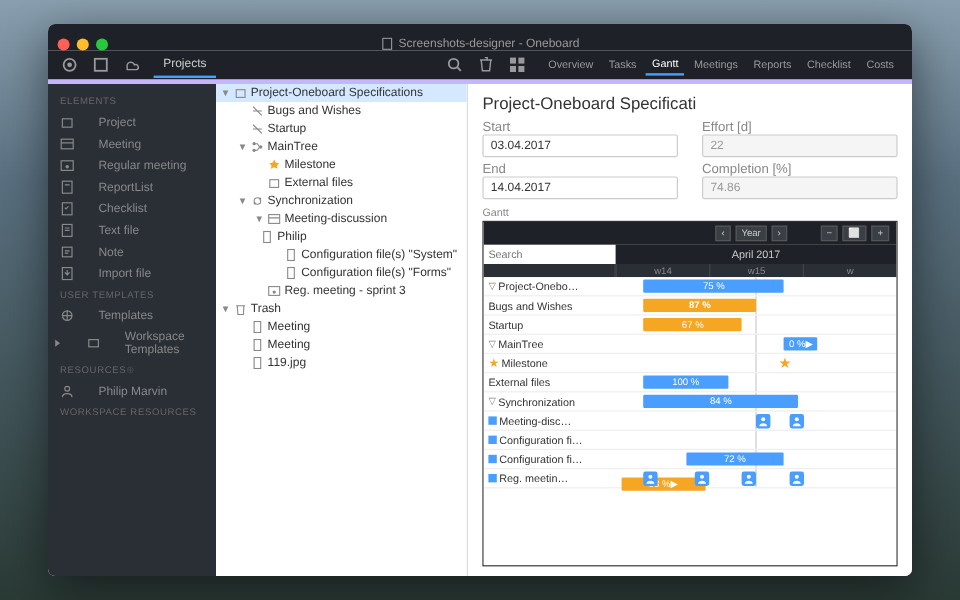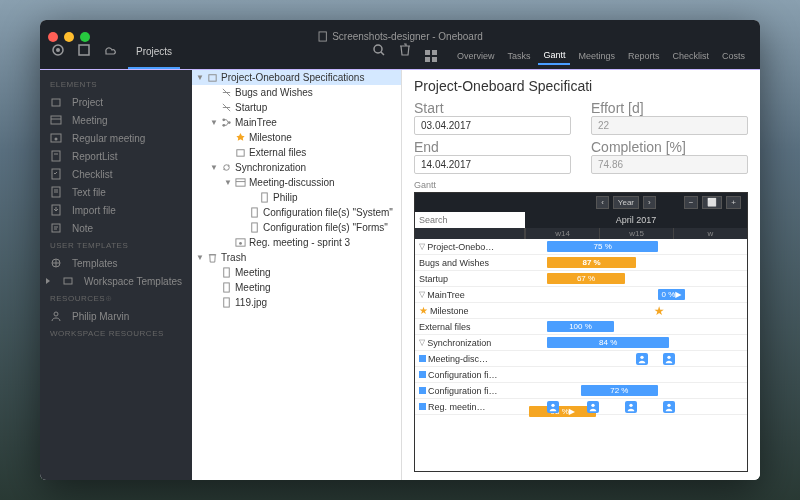--- a/index.html
+++ b/index.html
@@ -3,43 +3,43 @@
 <meta charset="utf-8">
 <style>
 *{margin:0;padding:0;box-sizing:border-box;font-family:-apple-system,Helvetica,Arial,sans-serif}
 body{background:linear-gradient(180deg,#8aa0b0 0%,#5a7080 30%,#2a3a35 100%);display:flex;align-items:center;justify-content:center;height:500px;overflow:hidden}
 .window{width:720px;height:460px;background:#fff;border-radius:6px;overflow:hidden;box-shadow:0 10px 40px rgba(0,0,0,.5);display:flex;flex-direction:column}
 .titlebar{height:22px;background:#1e2228;display:flex;align-items:flex-end;padding:0 8px;position:relative}
 .traffic{display:flex;gap:6px}
 .dot{width:10px;height:10px;border-radius:50%}
 .r{background:#ff5f56}.y{background:#ffbd2e}.g{background:#27c93f}
 .title{position:absolute;left:50%;transform:translateX(-50%);color:#999;font-size:10px;display:flex;align-items:center;gap:4px}
-.toolbar{height:28px;background:#1e2228;display:flex;padding:0 10px;border-bottom:1px solid #c4b5fd}
+.toolbar{height:28px;background:#1e2228;display:flex;align-items:center;padding:0 10px;border-bottom:4px solid #c4b5fd}
 .tb-ico{width:16px;height:16px;margin-right:10px;opacity:.7}
 .tb-label{color:#ccc;font-size:10px;padding:4px 8px;border-bottom:2px solid #4a9eff;margin-right:auto}
 .tb-right{display:flex;gap:3px;align-items:center}
 .tb-tab{color:#999;font-size:9px;padding:3px 5px;cursor:pointer}
 .tb-tab.active{color:#fff;border-bottom:2px solid #4a9eff}
 .body{display:flex;flex:1;overflow:hidden}
-.sidebar{width:152px;background:#2a2e35;color:#888;font-size:10px;padding:6px 0;overflow-y:auto}
+.sidebar{width:140px;background:#2a2e35;color:#888;font-size:10px;padding:6px 0;overflow-y:auto}
 .sb-head{color:#666;font-size:8px;padding:4px 10px;letter-spacing:.5px}
-.sb-item{display:flex;align-items:center;padding:3px 10px;gap:10px;cursor:pointer}
+.sb-item{display:flex;align-items:center;padding:3px 10px;gap:20px;cursor:pointer}
 .sb-ico{width:12px;height:12px;flex-shrink:0}
 .plus{margin-left:auto;opacity:.5}
 .sb-item.ex{padding-left:6px}
 .chev{width:0;height:0;border-left:4px solid #888;border-top:3px solid transparent;border-bottom:3px solid transparent;margin-right:2px}
 .tree{width:210px;background:#fff;border-right:1px solid #ddd;overflow-y:auto;font-size:10px;color:#333}
 .tree-item{display:flex;align-items:center;padding:2px 4px;gap:3px;cursor:pointer}
 .tree-item.sel{background:#d4e8ff}
 .tchev{width:8px;text-align:center;color:#888;font-size:8px}
 .tico{width:11px;height:11px;flex-shrink:0}
 .main{flex:1;background:#fff;padding:8px 12px;overflow:hidden;display:flex;flex-direction:column}
 .mtitle{font-size:14px;color:#333;margin-bottom:6px}
 .fields{display:grid;grid-template-columns:1fr 1fr;gap:4px 20px;font-size:10px}
-.flabel{color:#888;font-size:14px}
+.flabel{color:#888;font-size:11px}
 .finput{border:1px solid #ccc;padding:3px 6px;border-radius:2px;color:#333;background:#fff}
 .finput.ro{background:#f5f5f5;color:#999}
 .glabel{color:#888;font-size:9px;margin-top:6px;margin-bottom:2px}
 .gantt{flex:1;border:1px solid #333;display:flex;flex-direction:column;overflow:hidden;font-size:9px}
 .ghead{background:#1e2228;color:#ccc;display:flex;align-items:center;padding:3px 6px;gap:4px}
 .gbtn{background:#3a3e45;color:#ccc;border:1px solid #555;padding:1px 4px;font-size:8px;cursor:pointer}
 .ghead .sp{flex:1}
 .grow2{display:flex;background:#1e2228;color:#ccc}
 .gsearch{width:110px;background:#fff;color:#333;padding:2px 4px;font-size:9px;border:none}
 .gmonth{flex:1;text-align:center;padding:3px}
@@ -152,31 +152,31 @@
         <div class="sb-item">
           <svg class="sb-ico" viewBox="0 0 12 12">
             <rect x="2" y="1" width="8" height="10" fill="none" stroke="#888"></rect>
             <line x1="4" y1="4" x2="8" y2="4" stroke="#888"></line>
             <line x1="4" y1="6" x2="8" y2="6" stroke="#888"></line>
           </svg>
           <span>Text file</span>
         </div>
         <div class="sb-item">
           <svg class="sb-ico" viewBox="0 0 12 12">
+            <rect x="2" y="2" width="8" height="8" fill="none" stroke="#888"></rect>
+            <path d="M4 5h4M4 7h3" stroke="#888"></path>
+          </svg>
+          <span>Note</span>
+        </div>
+        <div class="sb-item">
+          <svg class="sb-ico" viewBox="0 0 12 12">
             <rect x="2" y="1" width="8" height="10" fill="none" stroke="#888"></rect>
             <path d="M6 3v4m-2-2l2 2 2-2" stroke="#888" fill="none"></path>
           </svg>
           <span>Import file</span>
-        </div>
-        <div class="sb-item">
-          <svg class="sb-ico" viewBox="0 0 12 12">
-            <rect x="2" y="2" width="8" height="8" fill="none" stroke="#888"></rect>
-            <path d="M4 5h4M4 7h3" stroke="#888"></path>
-          </svg>
-          <span>Note</span>
         </div>
         <div class="sb-head">USER TEMPLATES</div>
         <div class="sb-item">
           <svg class="sb-ico" viewBox="0 0 12 12">
             <circle cx="6" cy="6" r="4" fill="none" stroke="#888"></circle>
             <line x1="2" y1="6" x2="10" y2="6" stroke="#888"></line>
             <line x1="6" y1="2" x2="6" y2="10" stroke="#888"></line>
           </svg>
           <span>Templates</span>
         </div>
@@ -252,21 +252,21 @@
           <span>Synchronization</span>
         </div>
         <div class="tree-item" style="padding-left: 32px;">
           <span class="tchev">▼</span>
           <svg class="tico" viewBox="0 0 12 12">
             <rect x="1" y="2" width="10" height="8" fill="none" stroke="#888"></rect>
             <line x1="1" y1="5" x2="11" y2="5" stroke="#888"></line>
           </svg>
           <span>Meeting-discussion</span>
         </div>
-        <div class="tree-item" style="padding-left: 56px;">
+        <div class="tree-item" style="padding-left: 26px;">
           <span class="tchev"></span>
           <svg class="tico" viewBox="0 0 12 12">
             <rect x="3" y="1" width="6" height="10" fill="none" stroke="#888"></rect>
           </svg>
           <span>Philip</span>
         </div>
         <div class="tree-item" style="padding-left: 46px;">
           <span class="tchev"></span>
           <svg class="tico" viewBox="0 0 12 12">
             <rect x="3" y="1" width="6" height="10" fill="none" stroke="#888"></rect>

